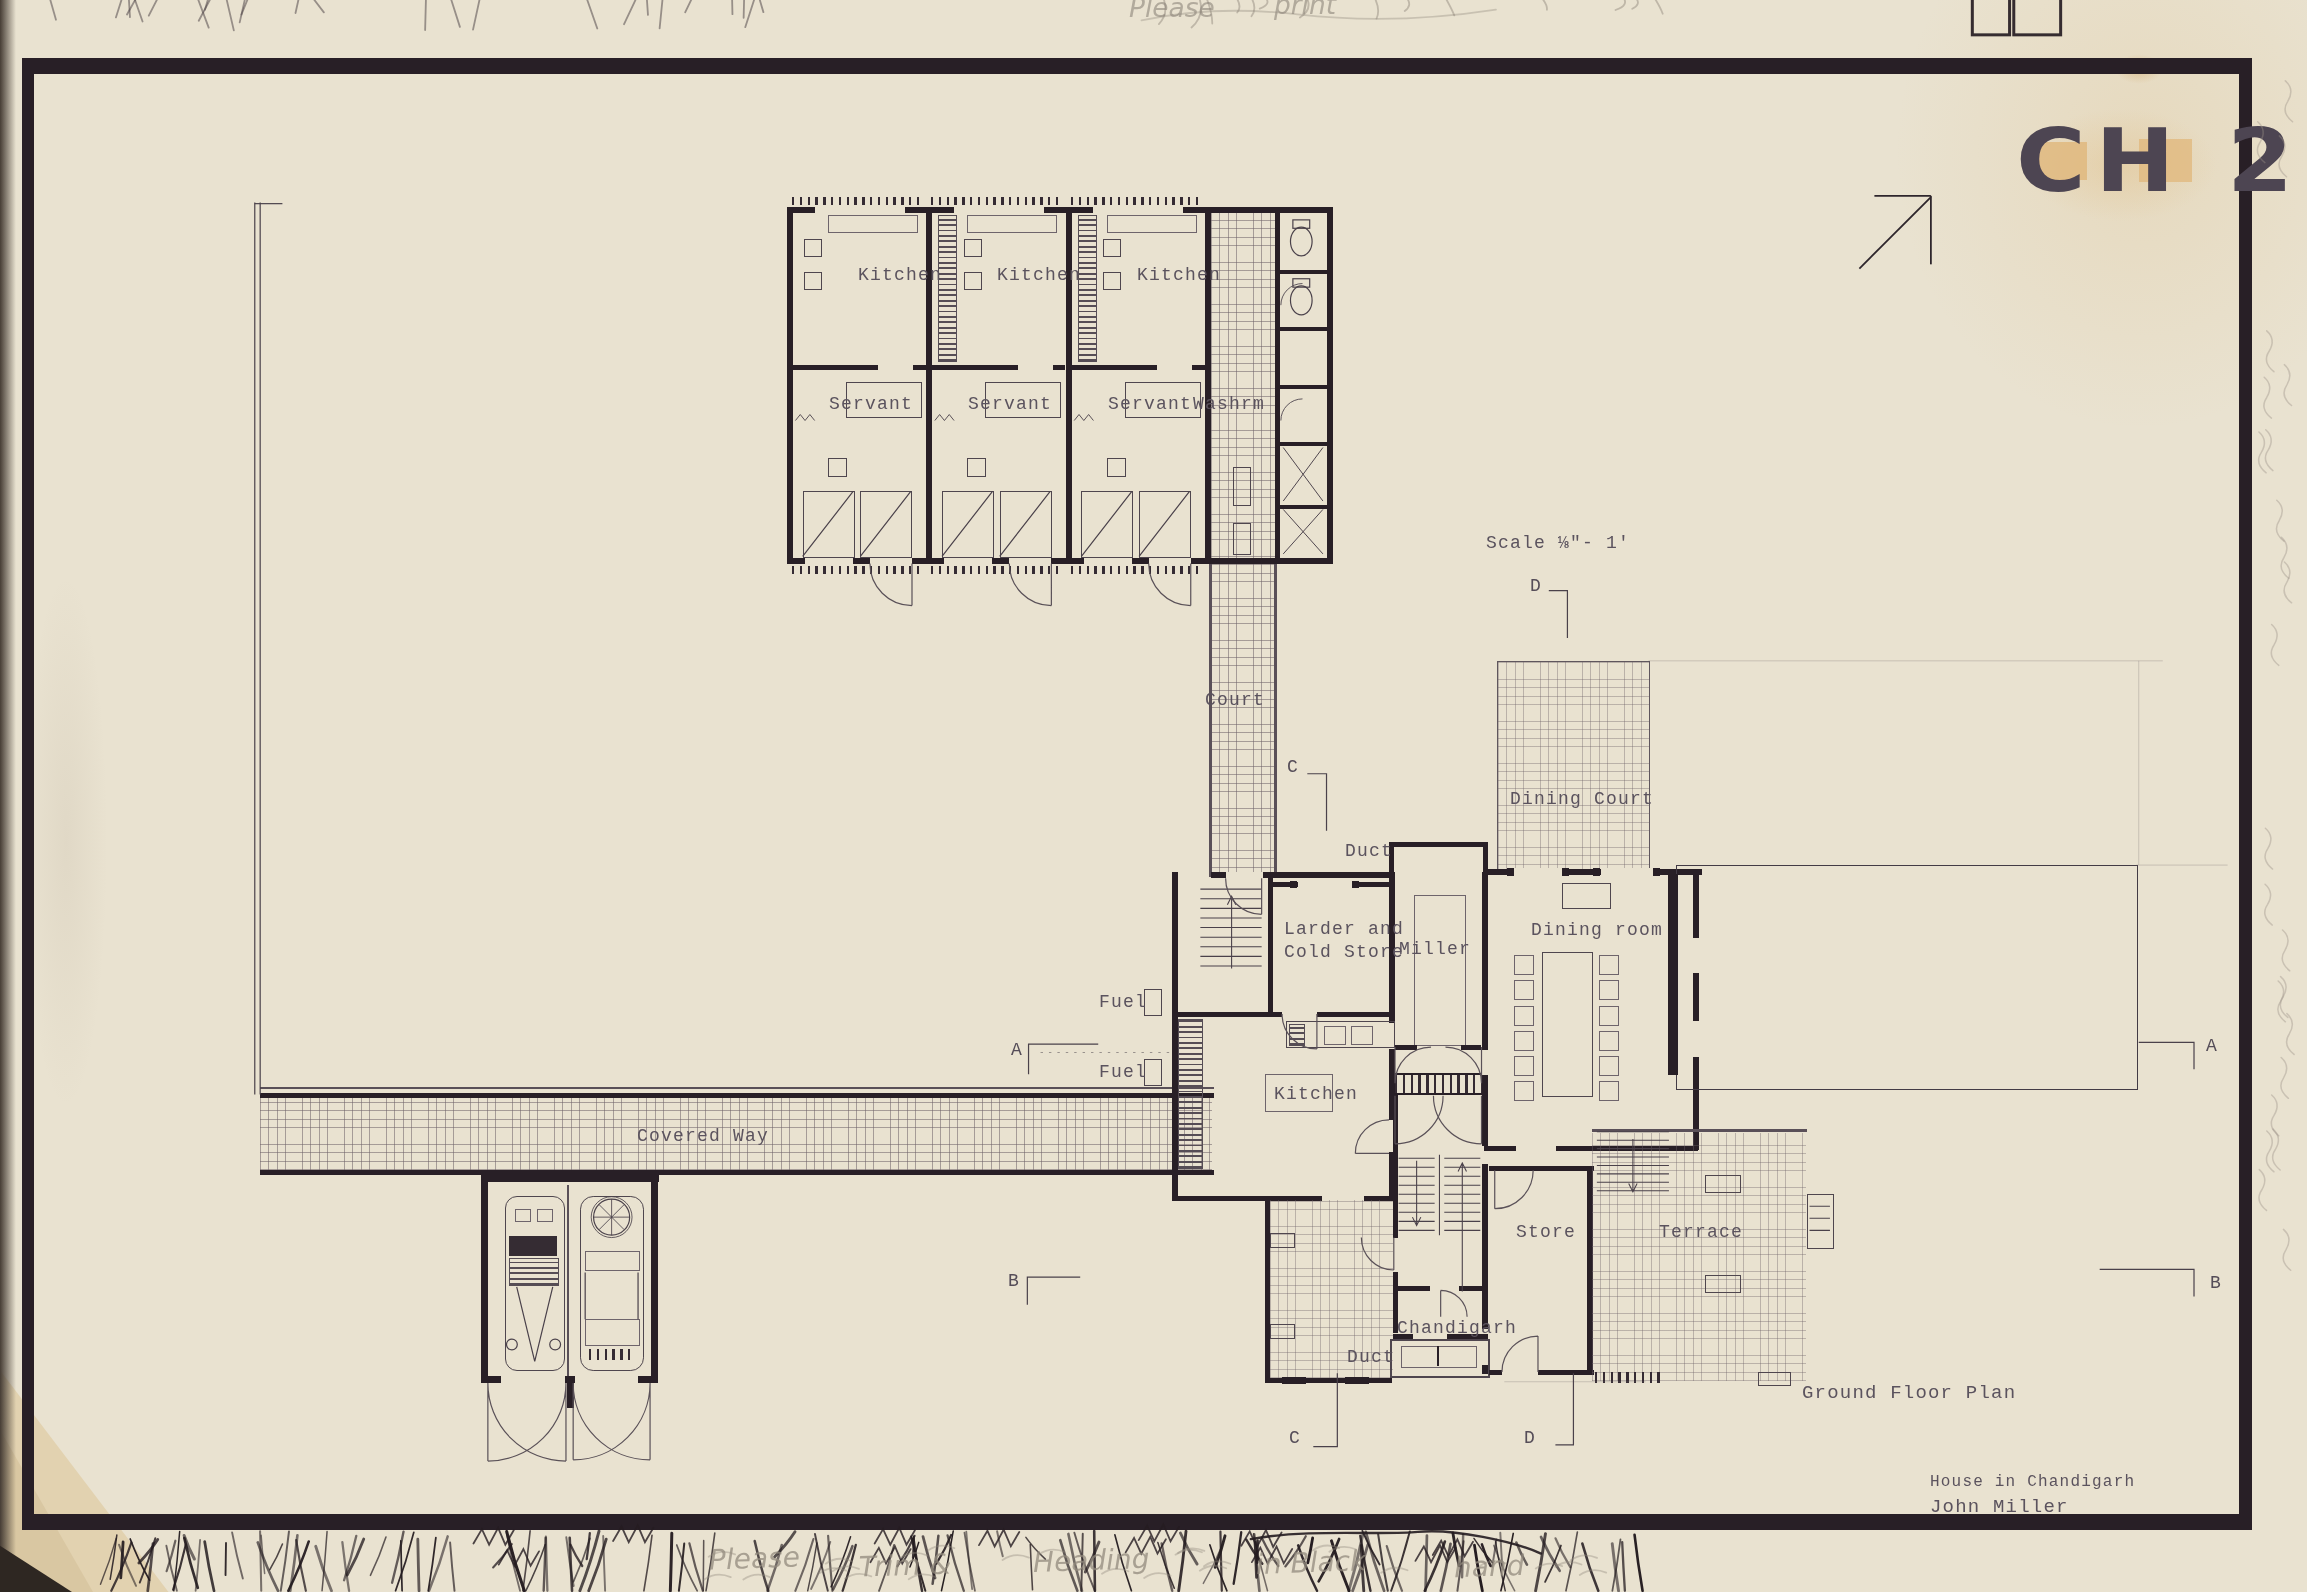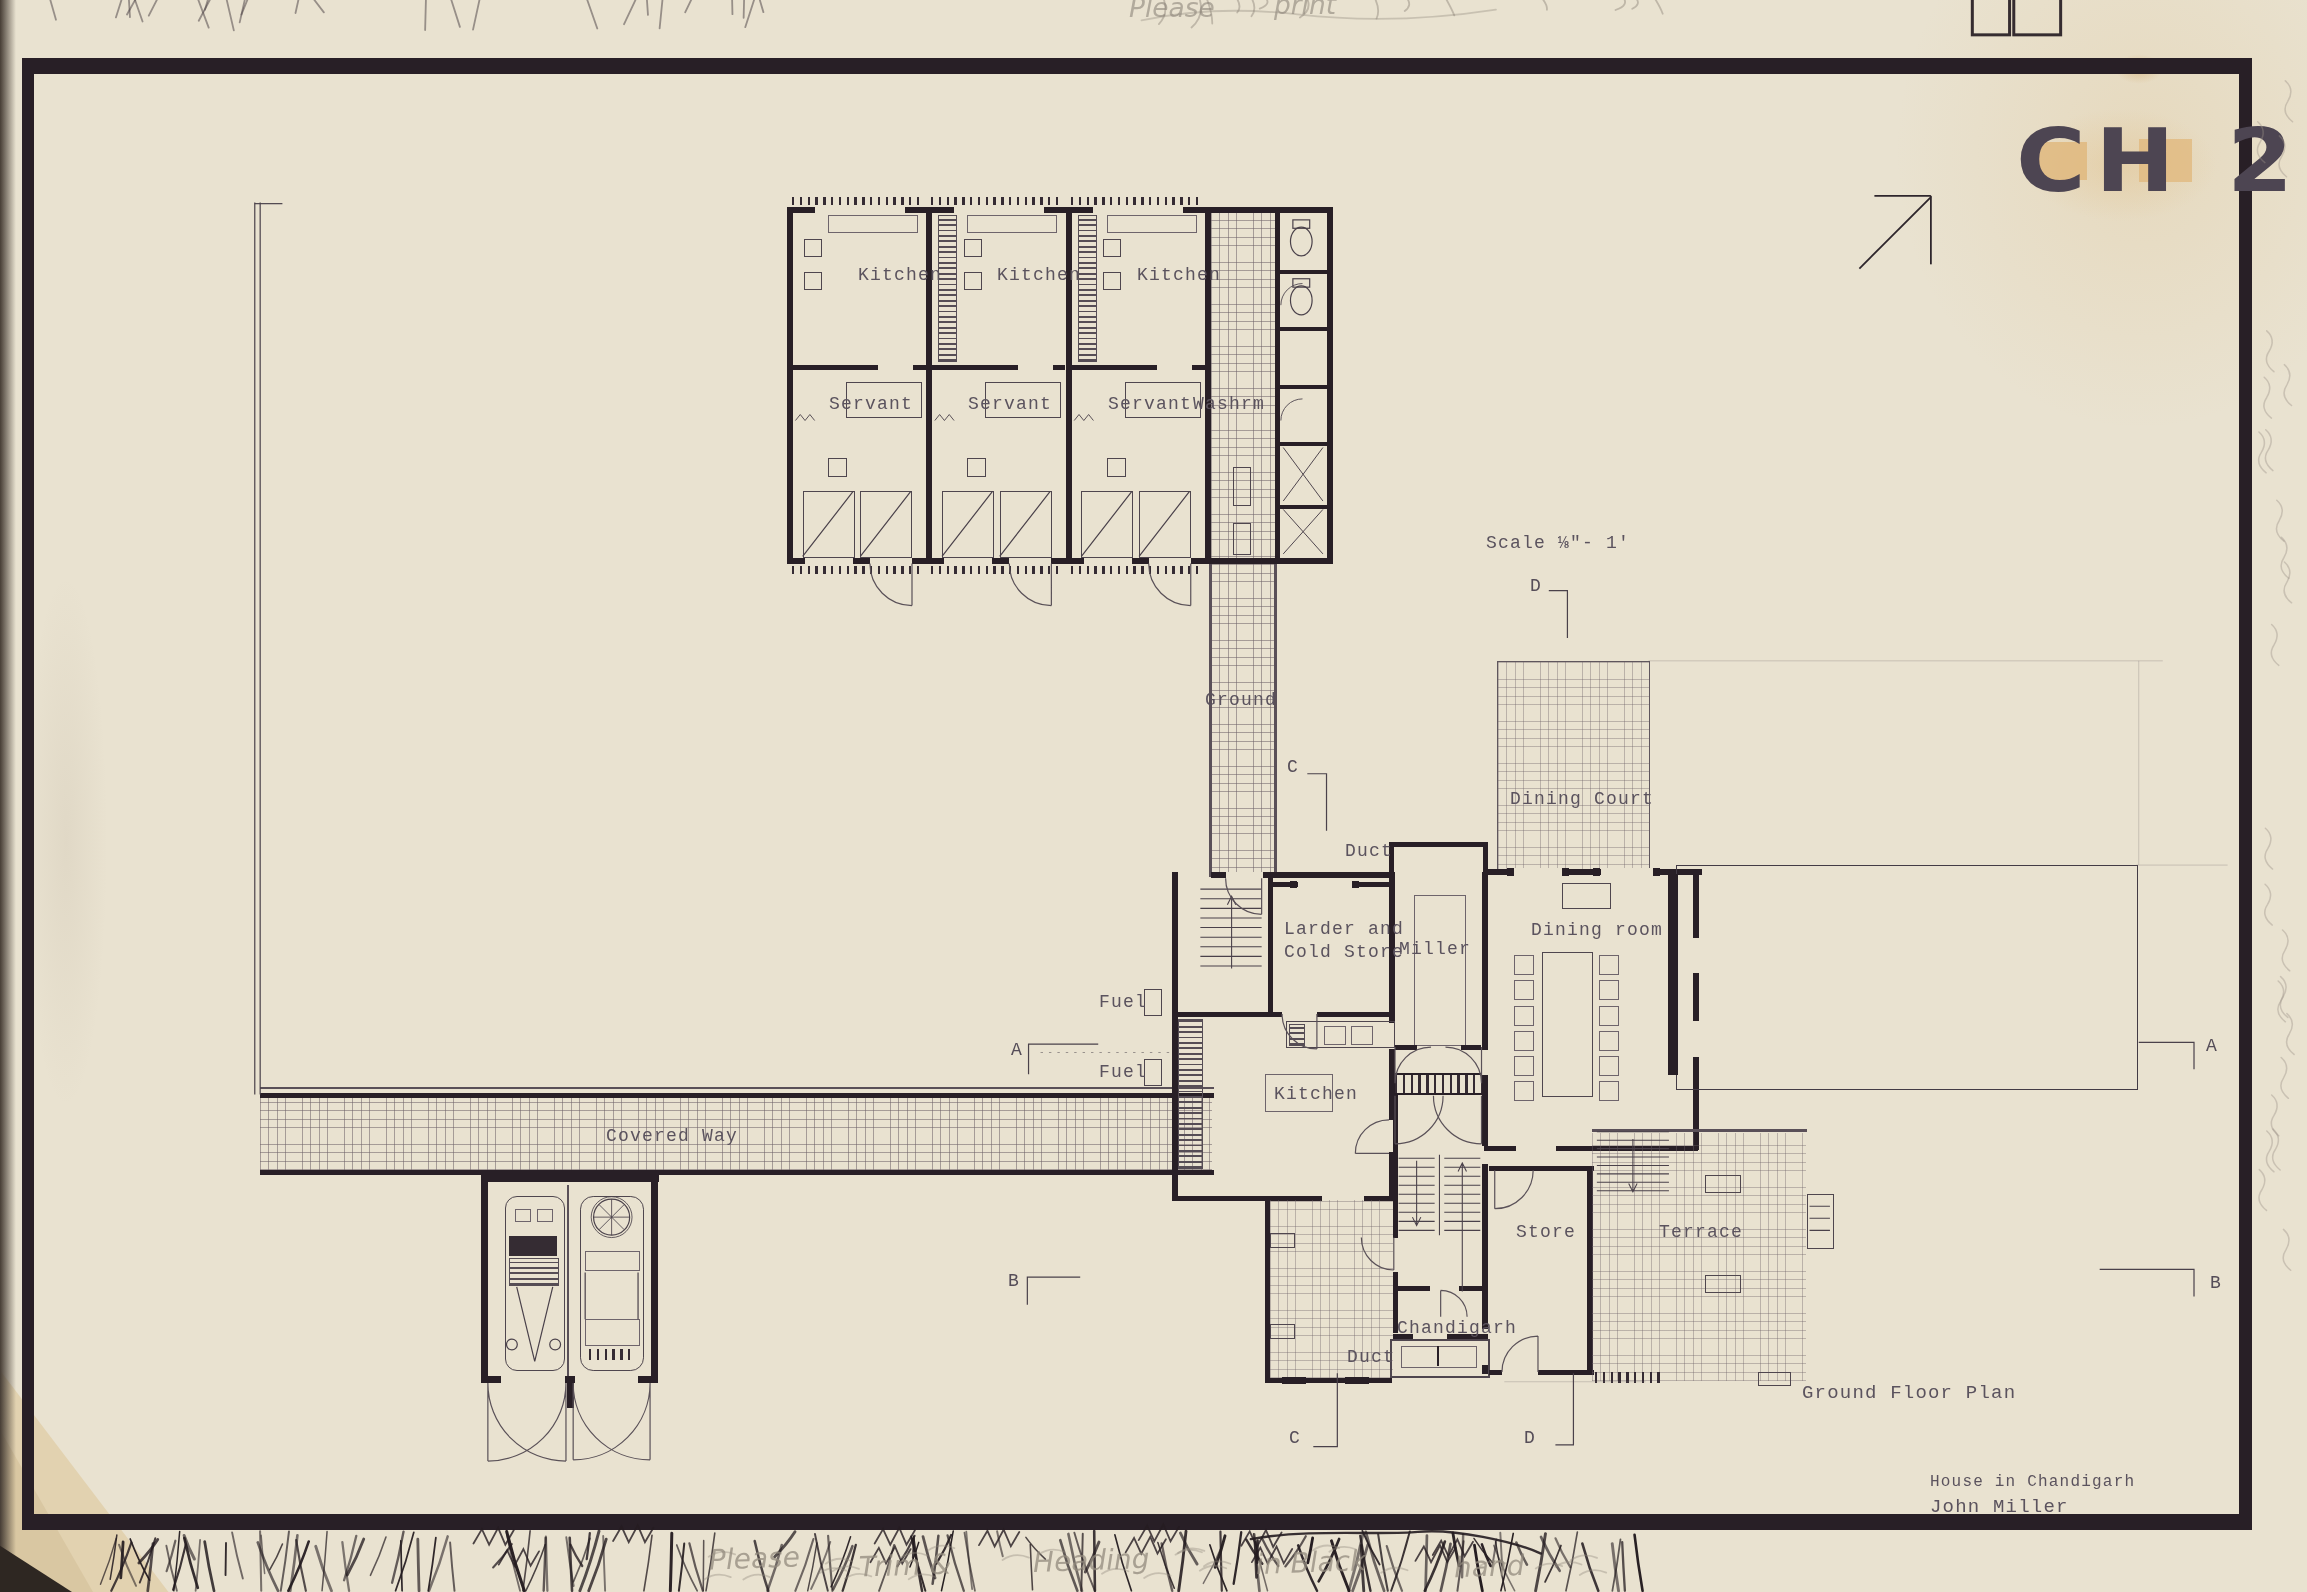--- a/index.html
+++ b/index.html
@@ -636,32 +636,32 @@
       </g>
   </svg>
 
   <span class="t" style="left:858px;top:264px;">Kitchen</span>
   <span class="t" style="left:997px;top:264px;">Kitchen</span>
   <span class="t" style="left:1137px;top:264px;">Kitchen</span>
   <span class="t" style="left:829px;top:393px;">Servant</span>
   <span class="t" style="left:968px;top:393px;">Servant</span>
   <span class="t" style="left:1108px;top:393px;">Servant</span>
   <span class="t" style="left:1193px;top:393px;">Washrm</span>
-  <span class="t" style="left:1205px;top:689px;">Ground</span>
+  <span class="t" style="left:1205px;top:689px;">Court</span>
   <span class="t" style="left:1486px;top:532px;">Scale ⅛"- 1'</span>
   <span class="t" style="left:1345px;top:840px;">Duct</span>
   <span class="t" style="left:1284px;top:918px;">Larder and</span>
   <span class="t" style="left:1284px;top:941px;">Cold Store</span>
   <span class="t" style="left:1399px;top:938px;">Miller</span>
   <span class="t" style="left:1531px;top:919px;">Dining room</span>
   <span class="t" style="left:1510px;top:788px;">Dining Court</span>
   <span class="t" style="left:1274px;top:1083px;">Kitchen</span>
   <span class="t" style="left:1099px;top:991px;">Fuel</span>
   <span class="t" style="left:1099px;top:1061px;">Fuel</span>
-  <span class="t" style="left:606px;top:1125px;">Covered Way</span>
+  <span class="t" style="left:637px;top:1125px;">Covered Way</span>
   <span class="t" style="left:1516px;top:1221px;">Store</span>
   <span class="t" style="left:1659px;top:1221px;">Terrace</span>
   <span class="t" style="left:1397px;top:1317px;">Chandigarh</span>
   <span class="t" style="left:1347px;top:1346px;">Duct</span>
   <span class="t" style="left:1802px;top:1382px;font-size:19px;">Ground Floor Plan</span>
   <span class="t" style="left:1930px;top:1472px;font-size:16px;">House in Chandigarh</span>
   <span class="t" style="left:1930px;top:1496px;font-size:19px;">John Miller</span>
 
   <span class="tm" style="left:1011px;top:1041px;">A</span>
   <span class="tm" style="left:2206px;top:1037px;">A</span>

